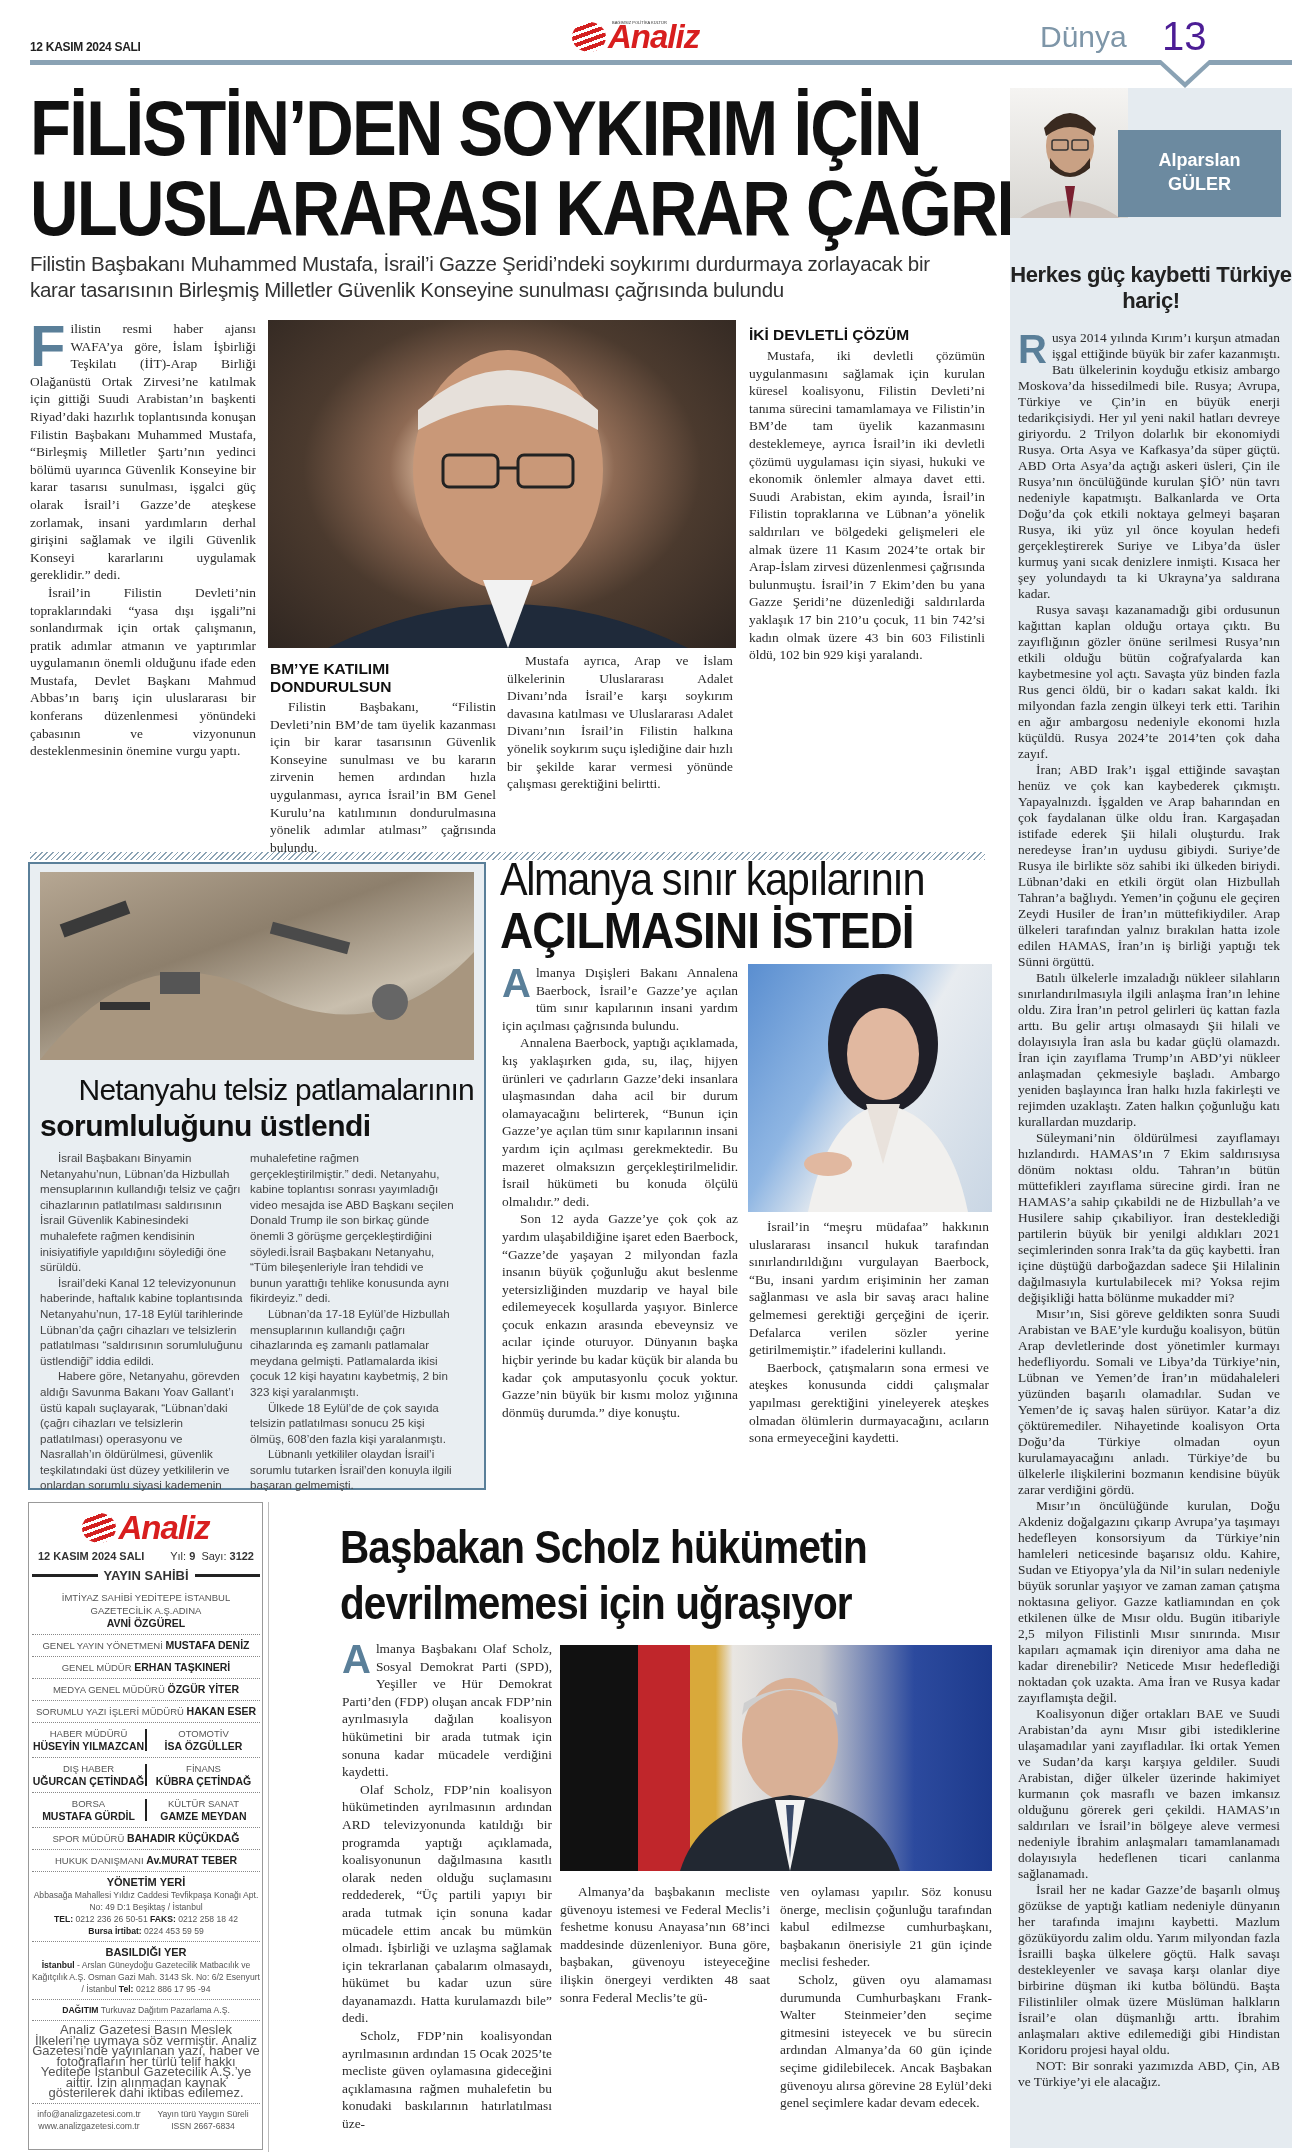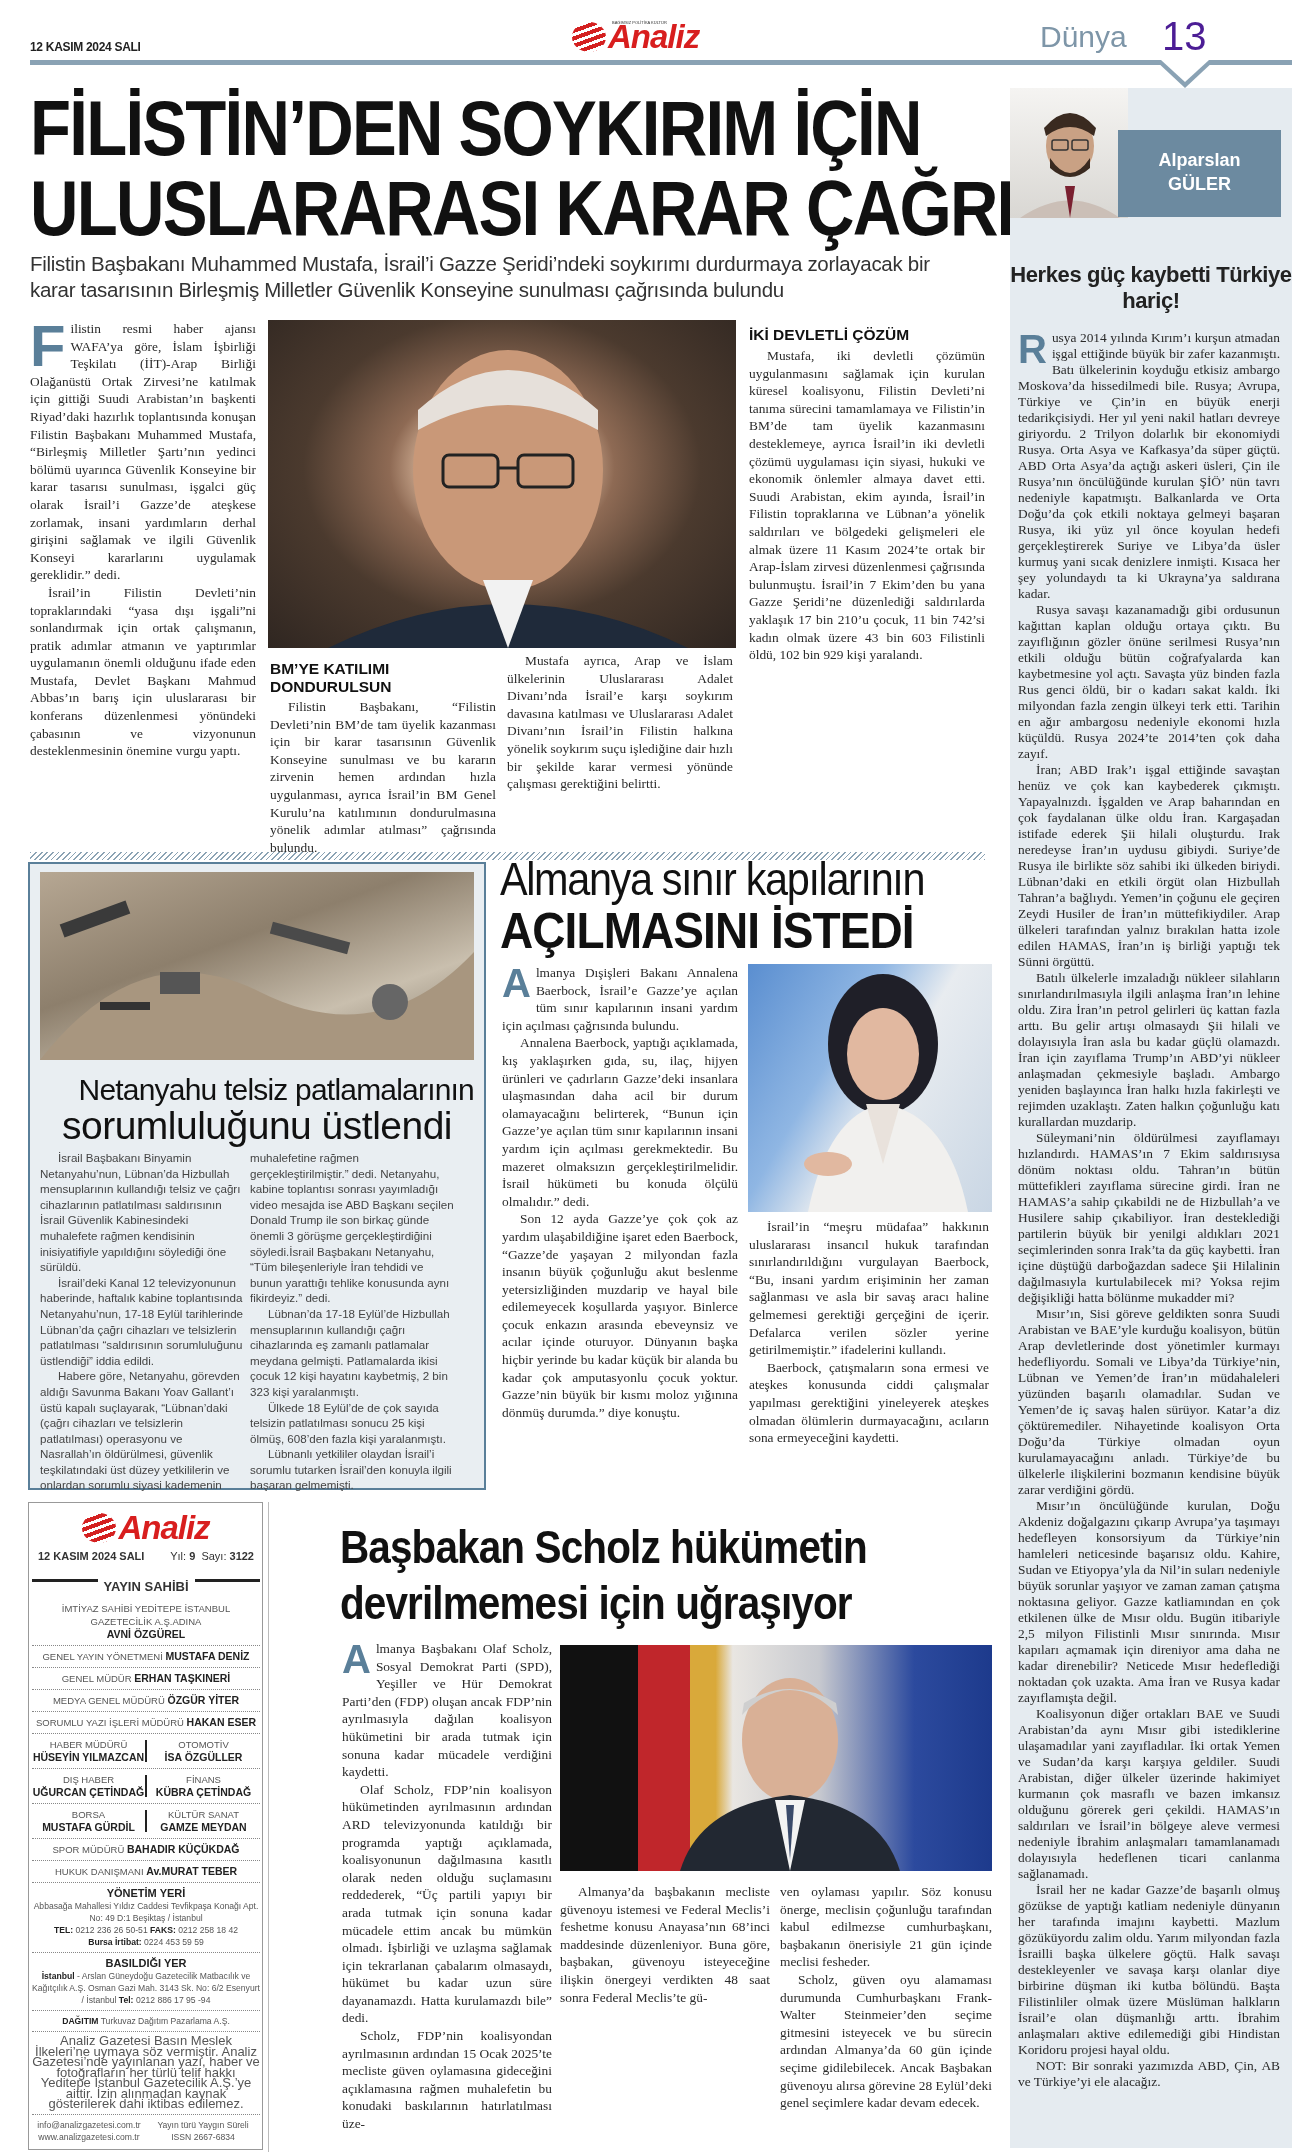--- a/index.html
+++ b/index.html
@@ -39,35 +39,35 @@
 #lead-photo{left:268px;top:320px;width:468px;height:328px;background:radial-gradient(ellipse at 50% 45%,#d9b79c 0 22%,#8e6a54 34%,#4b3a2e 60%,#2f2621 100%);overflow:hidden}
 #lead-sub1{left:270px;top:654px;width:226px}
 #lead-c2{left:270px;top:698px;width:226px}
 #lead-c3{left:507px;top:652px;width:226px}
 #lead-c4{left:749px;top:320px;width:236px}
 #hatch1{left:30px;top:852px;width:955px}
 
 #net-box{left:28px;top:862px;width:458px;height:628px;border:2px solid #5a7f99;background:#e9eef2}
 #net-photo{left:40px;top:872px;width:434px;height:188px;background:linear-gradient(160deg,#b6a793 0%,#8d7f6c 40%,#c9bfae 70%,#7b6f5f 100%);overflow:hidden}
 #net-title1{left:40px;top:1072px;width:434px;text-align:right;font-family:"Liberation Sans",sans-serif;font-size:30px;line-height:36px;color:#111;letter-spacing:-.8px}
-#net-title2{left:40px;top:1106px;width:434px;text-align:center;font-family:"Liberation Sans",sans-serif;font-weight:normal;font-size:39px;line-height:40px;color:#111;letter-spacing:-.5px}
+#net-title2{left:40px;top:1106px;width:434px;font-family:"Liberation Sans",sans-serif;font-weight:bold;font-size:30px;line-height:40px;color:#111;letter-spacing:-.5px}
 #net-c1{left:40px;top:1150px;width:206px}
 #net-c2{left:250px;top:1150px;width:206px}
 
 #alm-t1{left:500px;top:852px;width:500px;font-family:"Liberation Sans",sans-serif;font-size:46px;line-height:54px;color:#111;letter-spacing:-1.5px;transform:scaleX(.9);transform-origin:left top;white-space:nowrap}
 #alm-t2{left:500px;top:903px;width:500px;font-family:"Liberation Sans",sans-serif;font-weight:bold;font-size:50px;line-height:56px;color:#111;letter-spacing:-1px;transform:scaleX(.92);transform-origin:left top;white-space:nowrap}
 #alm-c1{left:502px;top:964px;width:236px}
 #alm-photo{left:748px;top:964px;width:244px;height:248px;background:linear-gradient(120deg,#5a8ed0 0%,#8fb6e3 35%,#e8ecf0 55%,#c9d6e4 100%);overflow:hidden}
 #alm-c2{left:749px;top:1218px;width:240px}
 
 #kun-box{left:28px;top:1502px;width:235px;height:648px;border:1px solid #999;background:#fff}
 #kun{left:32px;top:1508px;width:228px;font-family:"Liberation Sans",sans-serif;color:#333;text-align:center}
 .kun-logo{height:32px;display:flex;justify-content:center;align-items:center;margin-top:4px}
 .kun-row{display:flex;justify-content:space-between;font-weight:bold;font-size:11px;margin-top:6px;padding:0 6px}
-.kun-sec{display:flex;align-items:flex-start;gap:6px;margin:17px 0 4px}
+.kun-sec{display:flex;align-items:center;gap:6px;margin:6px 0 4px}
 .kun-sec .ln{flex:1;height:3px;background:#222}
 .kun-sec span{font-weight:bold;font-size:13px}
 .kun-line{font-size:9.5px;line-height:13px;padding:4px 0;border-bottom:1px dotted #888;color:#555}
 .kun-line b{color:#222;font-size:10.5px}
 .kun-pair{display:flex;border-bottom:1px dotted #888;padding:4px 0}
 .kun-pair>div{flex:1;font-size:9.5px;line-height:13px;color:#555}
 .kun-pair>div b{color:#222;font-size:10.5px}
 .kun-pair .div{flex:0 0 2px;background:#222;margin:2px 0}
 .kun-small{font-size:8.6px;line-height:12px;color:#555;padding:4px 0;border-bottom:1px dotted #888}
 .kun-small b{color:#222}

